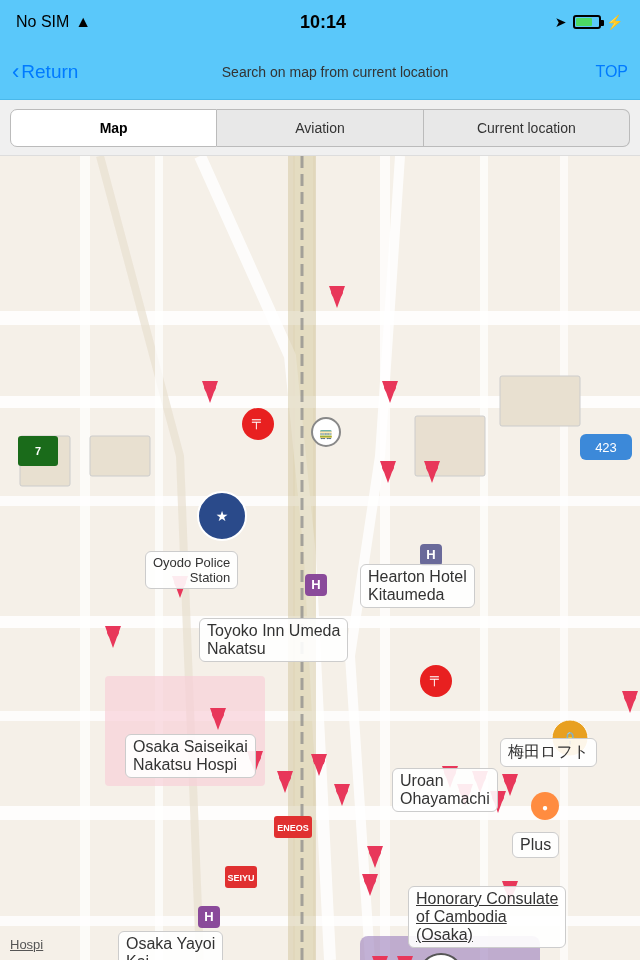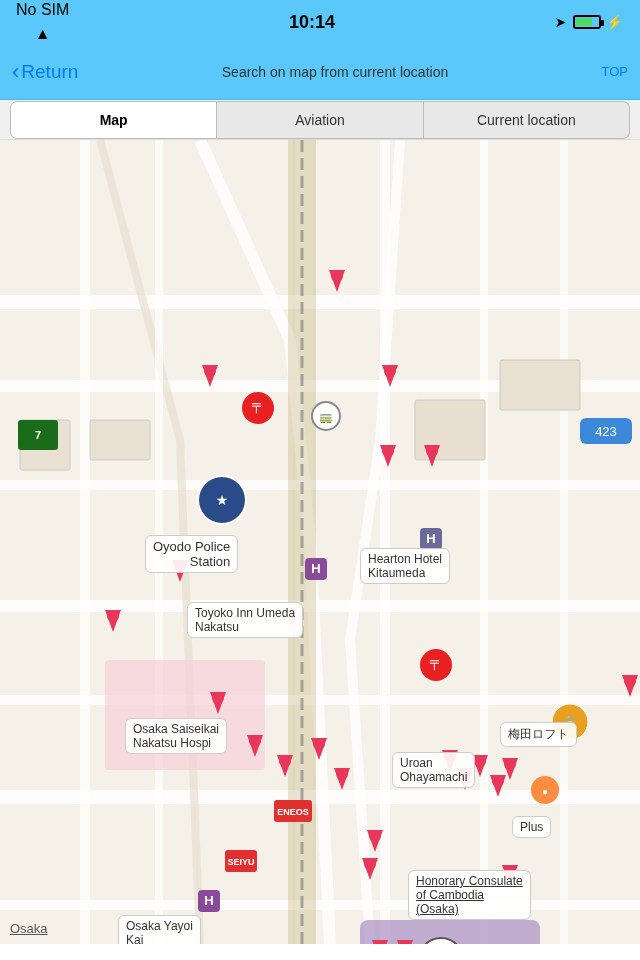--- a/index.html
+++ b/index.html
@@ -12,21 +12,21 @@
       height: 44px;
       background: #5ac8fa;
       display: flex;
       align-items: center;
       justify-content: space-between;
       padding: 0 16px;
       font-size: 16px;
       font-weight: 500;
       color: #000;
     }
-    .status-left { display: flex; align-items: center; gap: 6px; flex-direction: column; }
+    .status-left { display: flex; align-items: center; gap: 6px; }
     .status-center { font-size: 18px; font-weight: 600; }
     .status-right { display: flex; align-items: center; gap: 6px; }
     .battery-icon {
       display: inline-flex; align-items: center;
       border: 2px solid #000; border-radius: 3px;
       width: 28px; height: 14px; position: relative; padding: 1px;
     }
     .battery-icon::after {
       content: '';
       position: absolute; right: -5px; top: 3px;
@@ -51,28 +51,28 @@
       display: flex; align-items: center; color: #007aff; font-size: 19px;
       font-weight: 400; cursor: pointer; min-width: 90px;
     }
     .nav-return-chevron {
       font-size: 22px; margin-right: 2px; color: #007aff;
     }
     .nav-title {
       flex: 1; text-align: center; font-size: 14px; color: #333; font-weight: 400;
     }
     .nav-top {
-      color: #007aff; font-size: 13px; font-weight: 400; min-width: 60px; text-align: right;
+      color: #007aff; font-size: 16px; font-weight: 400; min-width: 60px; text-align: right;
       cursor: pointer;
     }
 
     
     #segment-bar {
       width: 640px;
-      height: 40px;
+      height: 56px;
       background: #f0f0f0;
       display: flex;
       align-items: center;
       padding: 8px 10px;
       border-bottom: 1px solid #ddd;
     }
     .seg-btn {
       flex: 1;
       height: 38px;
       display: flex; align-items: center; justify-content: center;
@@ -126,21 +126,21 @@
       border-radius: 50%;
       background: #e8375a;
       top: -22px; left: -6px;
     }
 
     .label-bubble {
       position: absolute;
       background: rgba(255,255,255,0.9);
       border-radius: 6px;
       padding: 3px 7px;
-      font-size: 12px;
+      font-size: 16px;
       font-weight: 500;
       color: #333;
       white-space: nowrap;
       border: 1px solid #ccc;
       pointer-events: none;
     }
 
     .circle-badge {
       position: absolute;
       border-radius: 50%;
@@ -279,24 +279,24 @@
   <div class="map-pin" style="left:498px; top:635px;"></div>
   <div class="map-pin" style="left:510px; top:618px;"></div>
   <div class="map-pin" style="left:510px; top:725px;"></div>
   <div class="map-pin" style="left:630px; top:535px;"></div>
   <div class="map-pin" style="left:388px; top:305px;"></div>
   <div class="map-pin" style="left:432px; top:305px;"></div>
   <div class="map-pin" style="left:375px; top:690px;"></div>
 
   <div class="label-bubble" style="left:145px; top:395px; font-size:13px;text-align:right;">Oyodo Police<br>Station</div>
   <div class="label-bubble" style="left:360px; top:408px;">Hearton Hotel<br>Kitaumeda</div>
-  <div class="label-bubble" style="left:187px; top:462px;">Toyoko Inn Umeda<br>Nakatsu</div>
+  <div class="label-bubble" style="left:199px; top:462px;">Toyoko Inn Umeda<br>Nakatsu</div>
   <div class="label-bubble" style="left:125px; top:578px;">Osaka Saiseikai<br>Nakatsu Hospi</div>
   <div class="label-bubble" style="left:392px; top:612px;">Uroan<br>Ohayamachi</div>
   <div class="label-bubble" style="left:500px; top:582px;">梅田ロフト</div>
   <div class="label-bubble" style="left:512px; top:676px;">Plus</div>
   <div class="label-bubble" style="left:408px; top:730px;text-decoration:underline;">Honorary Consulate<br>of Cambodia<br>(Osaka)</div>
   <div class="label-bubble" style="left:118px; top:775px;">Osaka Yayoi<br>Kai</div>
 
   <div class="circle-badge" style="left:580px; top:278px; width:52px; height:26px; background:#3c89d9; border-radius:6px; font-size:13px; font-weight:400;">423</div>
 
-  <div id="legal">Osaka</div>
+  <div id="legal">Hospi</div>
 </div>
 
 </body></html>

